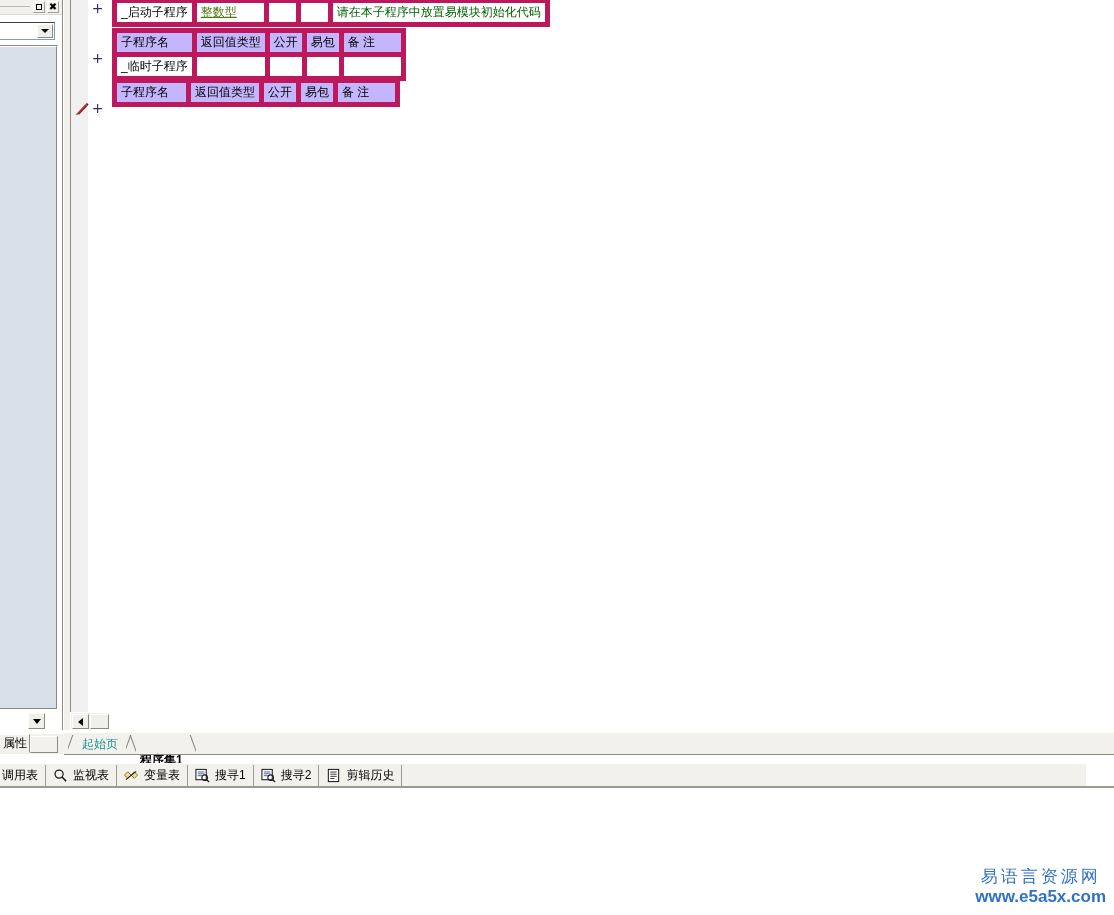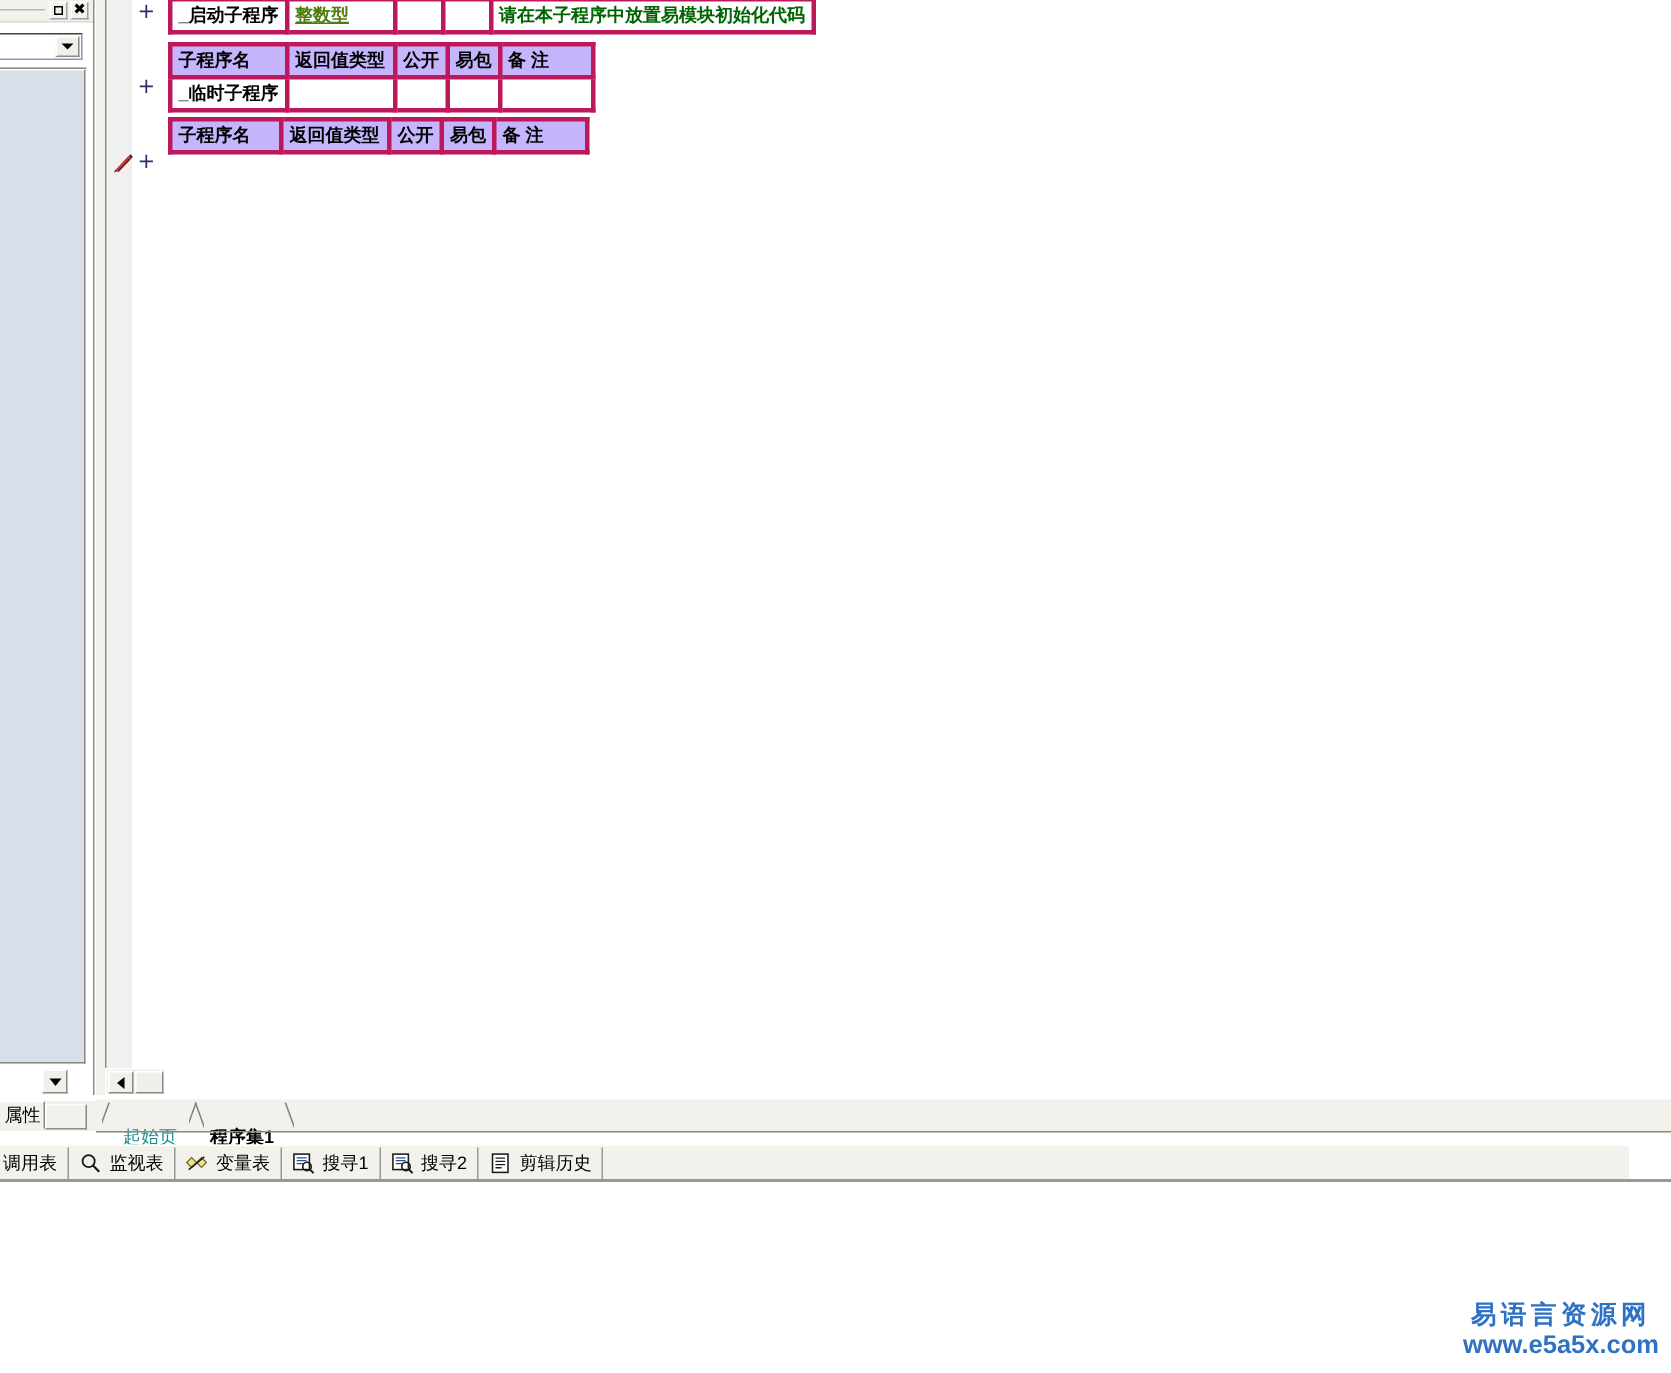--- a/index.html
+++ b/index.html
@@ -215,25 +215,25 @@
   }
 
   
   .ctable {
     position: absolute;
     border-collapse: collapse;
     font-size: 12px;
     background: #ffffff;
   }
   .ctable td, .ctable th {
-    border: 3px solid #be185d;
+    border: 5px solid #be185d;
     padding: 1px 4px;
     height: 19px;
     box-sizing: border-box;
-    font-weight: bold;
+    font-weight: normal;
     text-align: left;
     white-space: nowrap;
     background: #ffffff;
     vertical-align: middle;
   }
   .ctable th {
     background: #c4b5fd;
     color: #000;
   }
   .c-name    { width: 74px; }
@@ -296,21 +296,21 @@
 
   
   #doc-tabs {
     position: absolute;
     left: 64px; top: 733px;
     width: 1050px; height: 22px;
     background: #f2f1ec;
   }
   .doc-tab {
     position: absolute;
-    top: 15px;
+    top: 1px;
     height: 20px;
     display: flex;
     align-items: center;
     font-size: 12px;
     padding: 0 6px;
     box-sizing: border-box;
   }
   .tab-slash-l, .tab-slash-r {
     position: absolute;
     top: 2px;
@@ -399,21 +399,21 @@
     position: absolute;
     right: 8px;
     bottom: 8px;
     text-align: center;
     color: #2f72c4;
     user-select: none;
   }
   #wm-cn {
     font-size: 17px;
     letter-spacing: 3px;
-    font-weight: bold;
+    font-weight: normal;
     color: #2f72c4;
     line-height: 20px;
   }
   #wm-url {
     font-size: 17px;
     font-weight: bold;
     color: #2f72c4;
     line-height: 20px;
     letter-spacing: 0px;
   }
@@ -528,21 +528,21 @@
 </div>
 
 <div id="doc-tabs">
   <div class="tab-slash-l" style="left:4px;"></div>
   <div class="doc-tab" style="left:12px;">
     <span id="tab-start-label">起始页</span>
   </div>
   <div class="tab-slash-r" style="left:60px;"></div>
 
   <div class="tab-slash-l" style="left:62px;"></div>
-  <div class="doc-tab" style="left:70px;">
+  <div class="doc-tab" style="left:70px;margin-top:16px;">
     <span id="tab-prog-label">程序集1</span>
   </div>
   <div class="tab-slash-r" style="left:120px;"></div>
 
   <div class="tabstrip-rule"></div>
 </div>
 
 <div id="tool-tabs">
 
   <div class="tool-tab">

